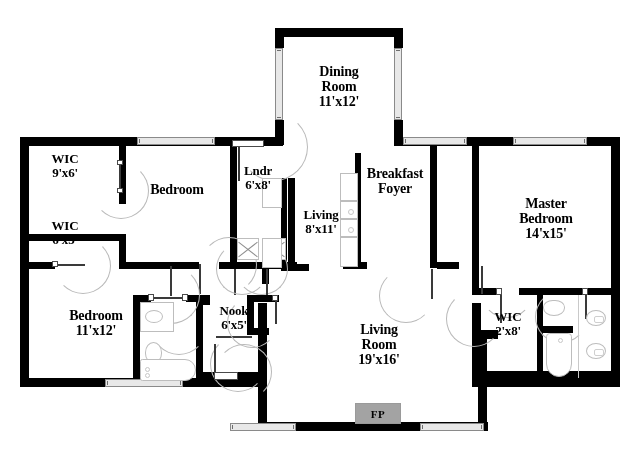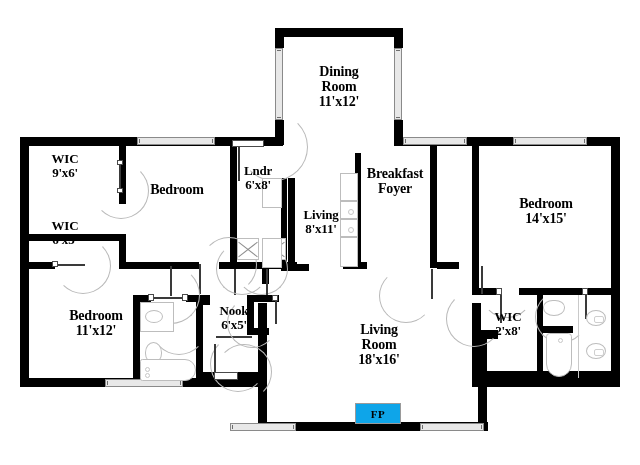--- a/index.html
+++ b/index.html
@@ -97,21 +97,21 @@
     background: #8d8d8d;
     transform-origin: center;
   }
   .fx-x::before { transform: rotate(38deg); }
   .fx-x::after  { transform: rotate(-38deg); }
 
   .fp-box {
     position: absolute;
     box-sizing: border-box;
     border: 1px solid #9a9a9a;
-    background: #0ea5e9;
+    background: #a3a3a3;
     display: flex;
     align-items: center;
     justify-content: center;
     font-weight: bold;
     font-size: 11px;
     color: #000;
     letter-spacing: 0.5px;
   }
   .vanity-line {
     position: absolute;
@@ -298,37 +298,38 @@
     <span class="nm">Room</span>
     <span class="dm">11'x12'</span>
   </div>
 
   <div class="label sz-md" style="left:343px; top:166px; width:104px;">
     <span class="nm">Breakfast</span>
     <span class="nm">Foyer</span>
   </div>
 
   <div class="label sz-md" style="left:491px; top:196px; width:110px;">
+    <span class="nm">Master</span>
     <span class="nm">Bedroom</span>
     <span class="dm">14'x15'</span>
   </div>
 
   <div class="label sz-md" style="left:125px; top:182px; width:104px;">
     <span class="nm">Bedroom</span>
   </div>
 
   <div class="label sz-md" style="left:44px; top:308px; width:104px;">
     <span class="nm">Bedroom</span>
     <span class="dm">11'x12'</span>
   </div>
 
   <div class="label sz-md" style="left:327px; top:322px; width:104px;">
     <span class="nm">Living</span>
     <span class="nm">Room</span>
-    <span class="dm">18'x16'</span>
+    <span class="dm">19'x16'</span>
   </div>
 
   <div class="label sz-sm" style="left:285px; top:208px; width:72px;">
     <span class="nm">Living</span>
     <span class="dm">8'x11'</span>
   </div>
 
   <div class="label sz-sm" style="left:226px; top:164px; width:64px;">
     <span class="nm">Lndr</span>
     <span class="dm">6'x8'</span>

